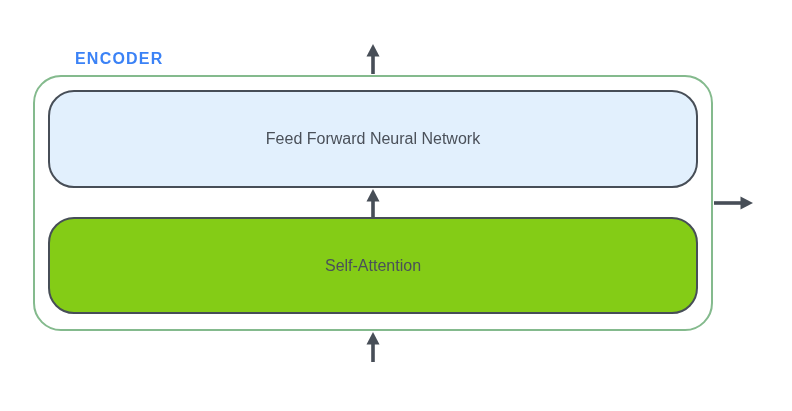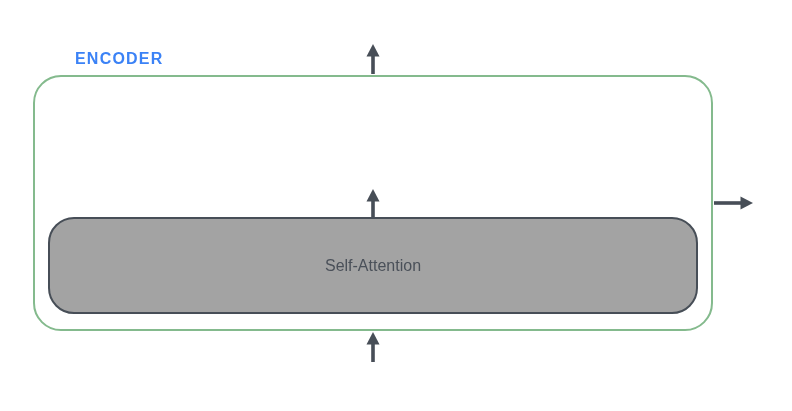--- a/index.html
+++ b/index.html
@@ -44,40 +44,43 @@
     color: #4A5059;
   }
   .block-ffn {
     top: 90px;
     height: 98px;
     background: #E2F0FD;
   }
   .block-attention {
     top: 217px;
     height: 97px;
-    background: #a3a3a3;
+    background: #84cc16;
   }
   .arrow {
     position: absolute;
     display: block;
   }
   .arrow-top      { left: 365px; top: 44px;  }
   .arrow-middle   { left: 365px; top: 189px; }
   .arrow-bottom   { left: 365px; top: 332px; }
   .arrow-right    { left: 714px; top: 195px; }
 </style>
 </head>
 <body>
 
 <div class="canvas">
 
   <div class="encoder-label">ENCODER</div>
 
   <div class="encoder-box"></div>
 
+  <div class="block block-ffn">
+    <span>Feed Forward Neural Network</span>
+  </div>
 
   <div class="block block-attention">
     <span>Self-Attention</span>
   </div>
 
   <svg class="arrow arrow-top" width="16" height="30" viewBox="0 0 16 30">
     <rect x="6.2" y="9" width="3.6" height="21" fill="#474E57"></rect>
     <polygon points="8,0 14.5,12.5 1.5,12.5" fill="#474E57"></polygon>
   </svg>
 

